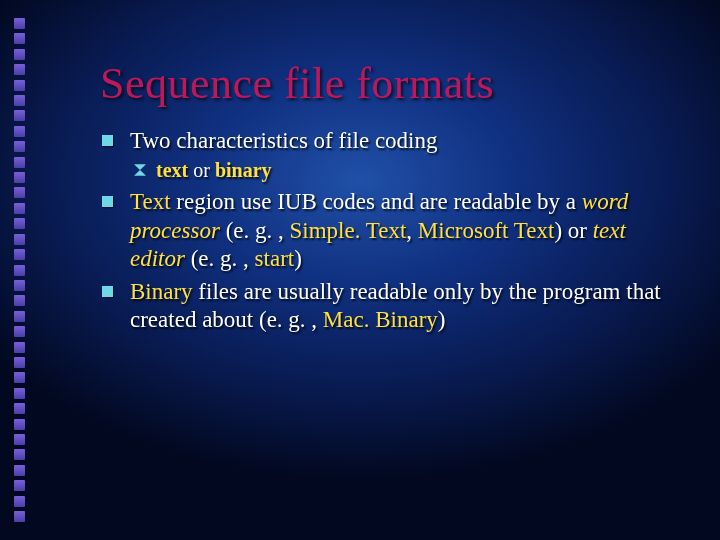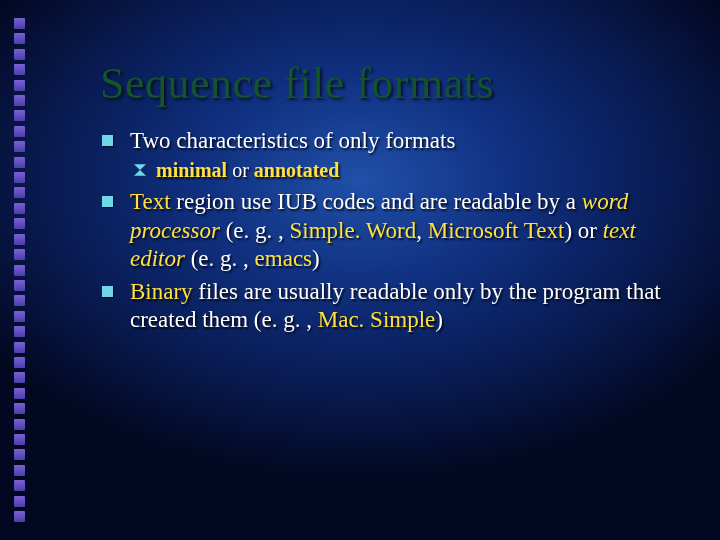--- a/index.html
+++ b/index.html
@@ -32,21 +32,21 @@
     border-radius: 1px;
   }
   .slide {
     position: absolute;
     left: 100px;
     top: 58px;
     width: 580px;
   }
   .title {
     font-size: 44px;
-    color: #14532d;
+    color: #be185d;
     text-shadow: 2px 2px 3px rgba(0,0,0,0.7);
     margin-bottom: 18px;
     letter-spacing: 0.5px;
   }
   ul.l1 {
     list-style: none;
     margin: 0;
     padding: 0;
     font-size: 23px;
     line-height: 1.24;
@@ -133,21 +133,21 @@
     <div class="deco-sq"></div>
     <div class="deco-sq"></div>
     <div class="deco-sq"></div>
   </div>
 
 <div class="slide">
   <div class="title">Sequence file formats</div>
 
   <ul class="l1">
     <li>
-      <span>Two characteristics of only formats</span>
+      <span>Two characteristics of file coding</span>
       <ul class="l2">
-        <li><b><span class="hl">minimal</span></b><span> or </span><b><span class="hl">annotated</span></b></li>
+        <li><b><span class="hl">text</span></b><span> or </span><b><span class="hl">binary</span></b></li>
       </ul>
     </li>
-    <li><span class="hl">Text</span><span> region use IUB codes and are readable by a </span><span class="it">word processor</span><span> (e. g. , </span><span class="hl">Simple. Word</span><span>, </span><span class="hl">Microsoft Text</span><span>) or </span><span class="it">text editor</span><span> (e. g. , </span><span class="hl">emacs</span><span>)</span></li>
-    <li><span class="hl">Binary</span><span> files are usually readable only by the program that created them (e. g. , </span><span class="hl">Mac. Simple</span><span>)</span></li>
+    <li><span class="hl">Text</span><span> region use IUB codes and are readable by a </span><span class="it">word processor</span><span> (e. g. , </span><span class="hl">Simple. Text</span><span>, </span><span class="hl">Microsoft Text</span><span>) or </span><span class="it">text editor</span><span> (e. g. , </span><span class="hl">start</span><span>)</span></li>
+    <li><span class="hl">Binary</span><span> files are usually readable only by the program that created about (e. g. , </span><span class="hl">Mac. Binary</span><span>)</span></li>
   </ul>
 </div>
 
 </body></html>

